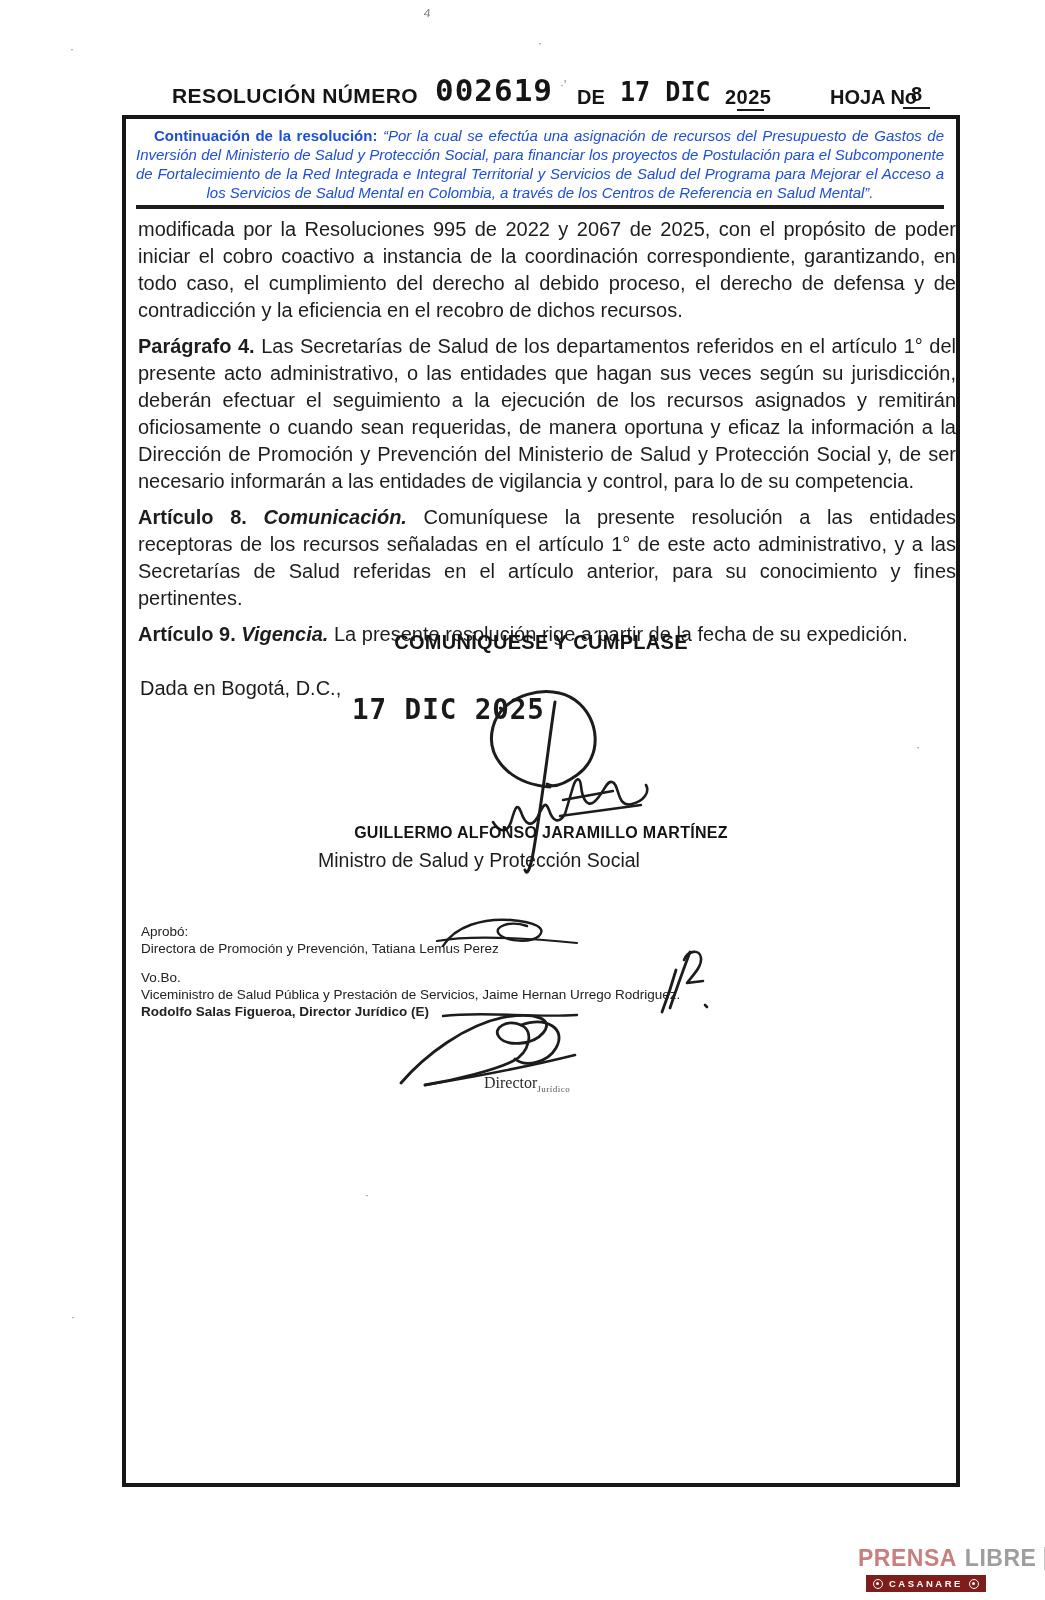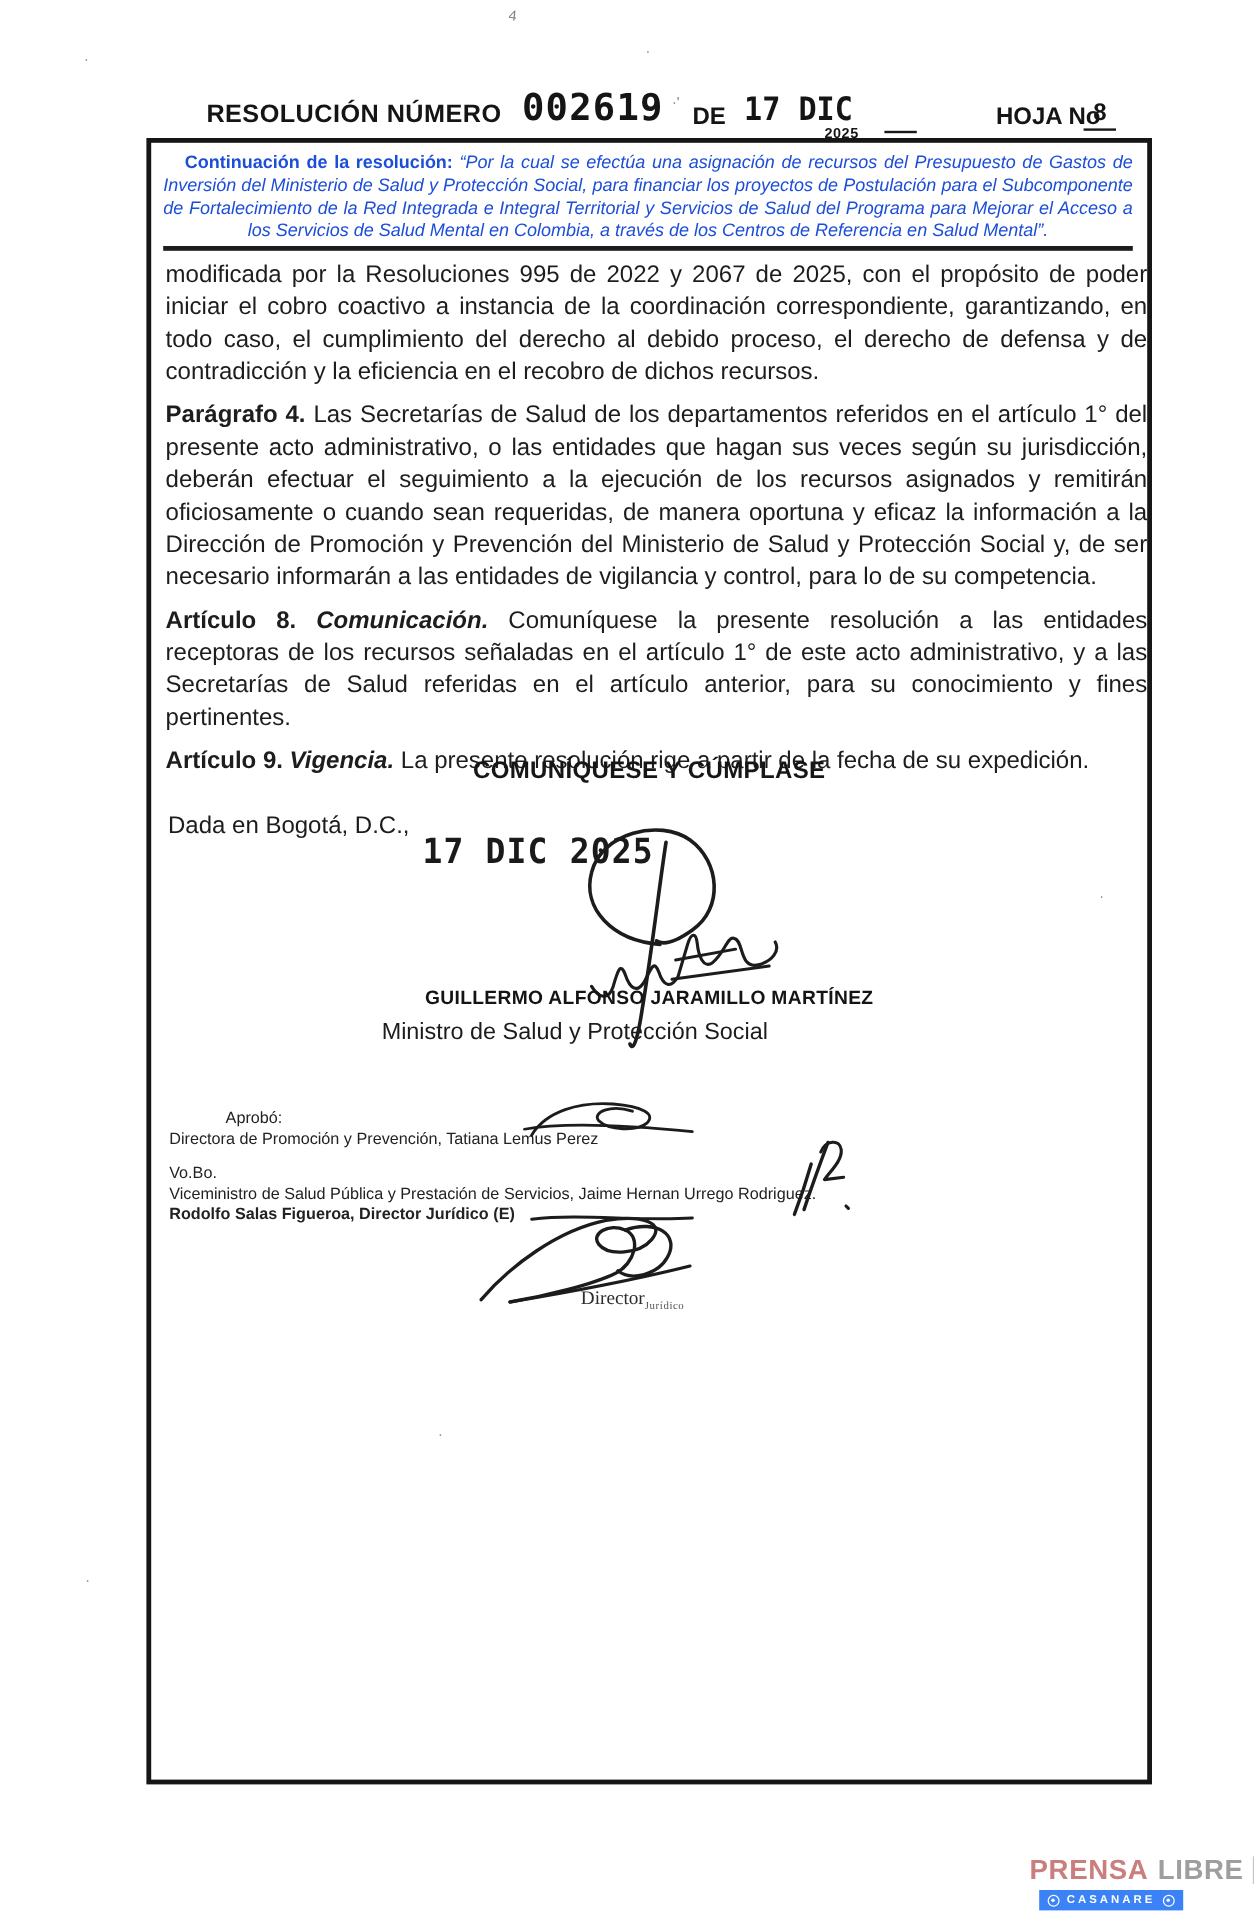--- a/index.html
+++ b/index.html
@@ -8,21 +8,21 @@
     position:relative; width:1045px; height:1600px; background:#ffffff;
     font-family:"Liberation Sans", sans-serif; color:#1c1c1c; overflow:hidden;
   }
 
   
   .hdr { position:absolute; font-weight:bold; color:#151515; white-space:nowrap; }
   .hdr-title  { left:172px; top:84px;  font-size:21px; letter-spacing:.4px; }
   .hdr-number { left:435px; top:72px;  font-size:31px; font-family:"DejaVu Sans Mono", monospace; letter-spacing:1px; }
   .hdr-de     { left:577px; top:86px;  font-size:20px; }
   .hdr-date   { left:620px; top:76px;  font-size:27px; font-family:"DejaVu Sans Mono", monospace; transform:scaleX(.93); transform-origin:left top; }
-  .hdr-year   { left:687px; top:86px;  font-size:12px; letter-spacing:.5px;margin-top:18px; }
+  .hdr-year   { left:725px; top:86px;  font-size:20px; letter-spacing:.5px; }
   .hdr-hoja   { left:810px; top:86px;  font-size:20px;margin-left:20px; }
   .hdr-page   { left:903px; top:83px;  font-size:20px; border-bottom:2px solid #1a1a1a; padding:0 8px 1px 8px; }
   .year-underline { position:absolute; left:737px; top:109px; width:27px; height:2px; background:#1a1a1a; }
 
   
   .frame {
     position:absolute; left:122px; top:115px; width:838px; height:1372px;
     border:4px solid #161616;
   }
   .continuation {
@@ -48,21 +48,21 @@
   .dada { position:absolute; left:140px; top:677px; font-size:20px; }
   .date-stamp-body { position:absolute; left:352px; top:692px; font-size:29px; font-weight:bold;
     font-family:"DejaVu Sans Mono", monospace; letter-spacing:1px; color:#1a1a1a; transform:scaleX(.95); transform-origin:left top; }
 
   .minister-name { position:absolute; left:122px; top:824px; width:838px; text-align:center;
     font-weight:bold; font-size:16px; letter-spacing:.3px; color:#141414; }
   .minister-title { position:absolute; left:122px; top:849px; width:714px; text-align:center; font-size:19.5px; }
 
   
   .small { position:absolute; font-size:13.5px; color:#222; white-space:nowrap; }
-  .aprobo-label { left:141px; top:924px;margin-left:47px; }
+  .aprobo-label { left:141px; top:924px; }
   .aprobo-line  { left:141px; top:941px; }
   .vobo-label   { left:141px; top:970px; }
   .vobo-line    { left:141px; top:987px; }
   .rodolfo-line { left:141px; top:1004px; font-weight:bold; }
   .director-caption { position:absolute; left:484px; top:1074px; font-family:"Liberation Serif", serif;
     font-size:16px; color:#2c2c2c; }
   .director-caption sub { font-size:9px; color:#555; letter-spacing:.5px;text-align:center; }
 
   
   svg.sig { position:absolute; overflow:visible; }
@@ -154,20 +154,20 @@
     <path stroke-width="2.6" d="M 30 90 C 72 83, 132 72, 180 60"></path>
   </svg>
   <div class="director-caption"><span>Director</span><sub>Jurídico</sub></div>
 
   <div class="watermark">
     <div class="wm-row1">
       <span id="wm-prensa" style="color: rgb(201, 127, 126);">PRENSA</span>
       <span id="wm-libre" style="color: rgb(158, 158, 158);">LIBRE</span>
       <span class="wm-bar" id="wm-bar" style="background: rgb(198, 198, 198);"></span>
     </div>
-    <div class="wm-banner" id="wm-banner" style="background: #3b82f6; color: rgb(255, 255, 255);">
+    <div class="wm-banner" id="wm-banner" style="background: #7f1d1d; color: rgb(255, 255, 255);">
       <span class="wm-circle"></span>
       <span>CASANARE</span>
       <span class="wm-circle"></span>
     </div>
   </div>
 
 </div>
 
 </body></html>

